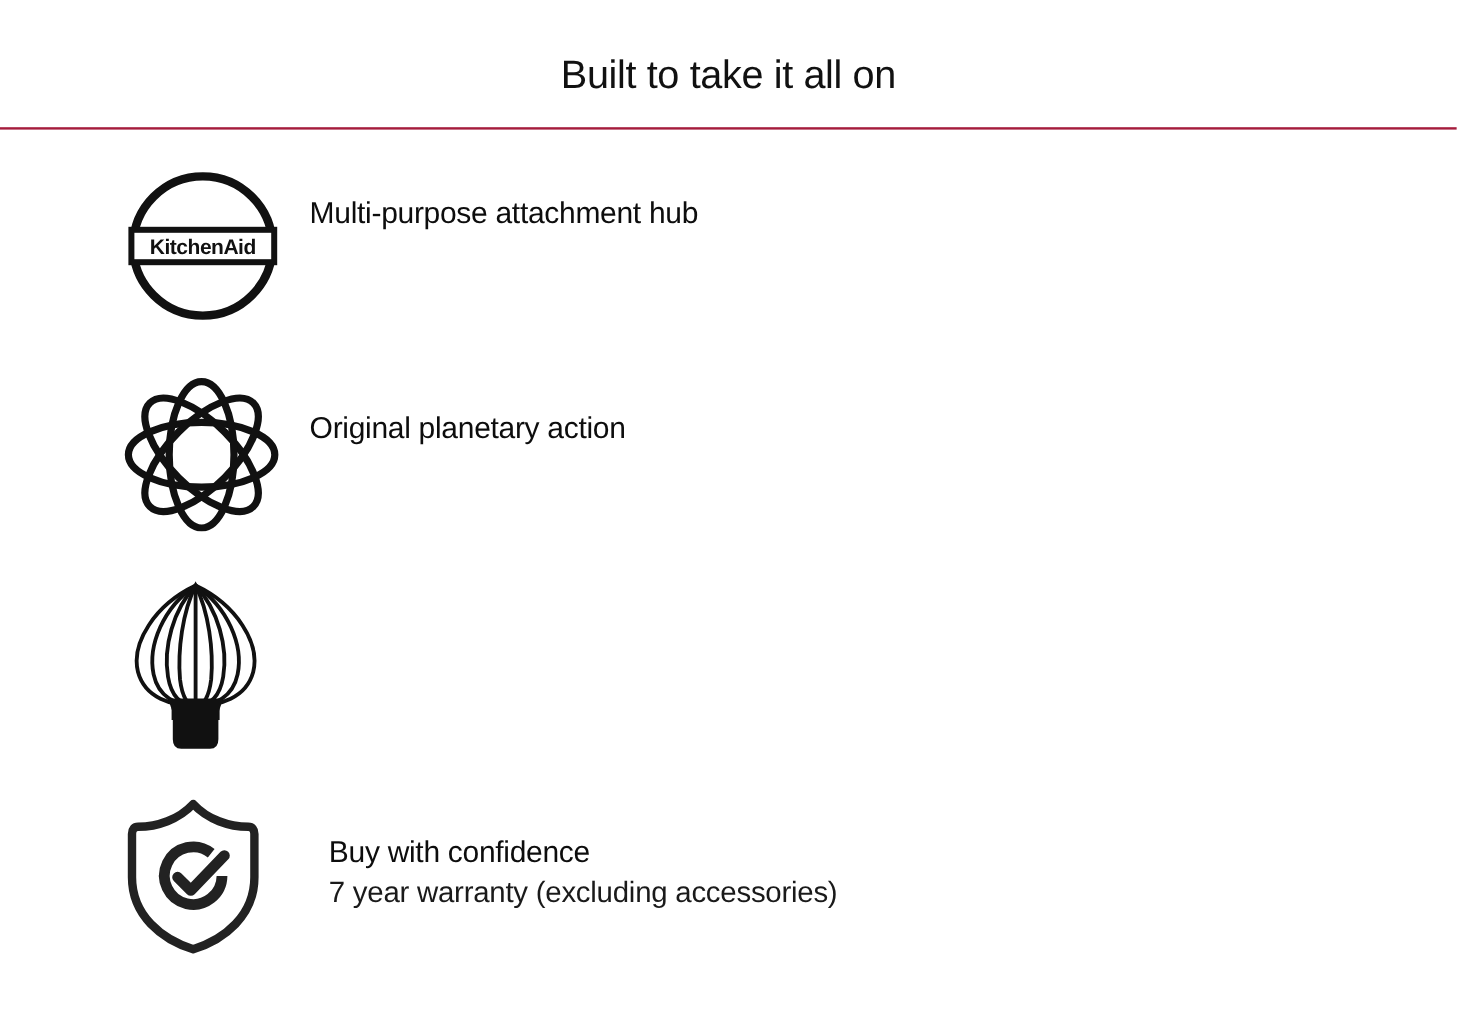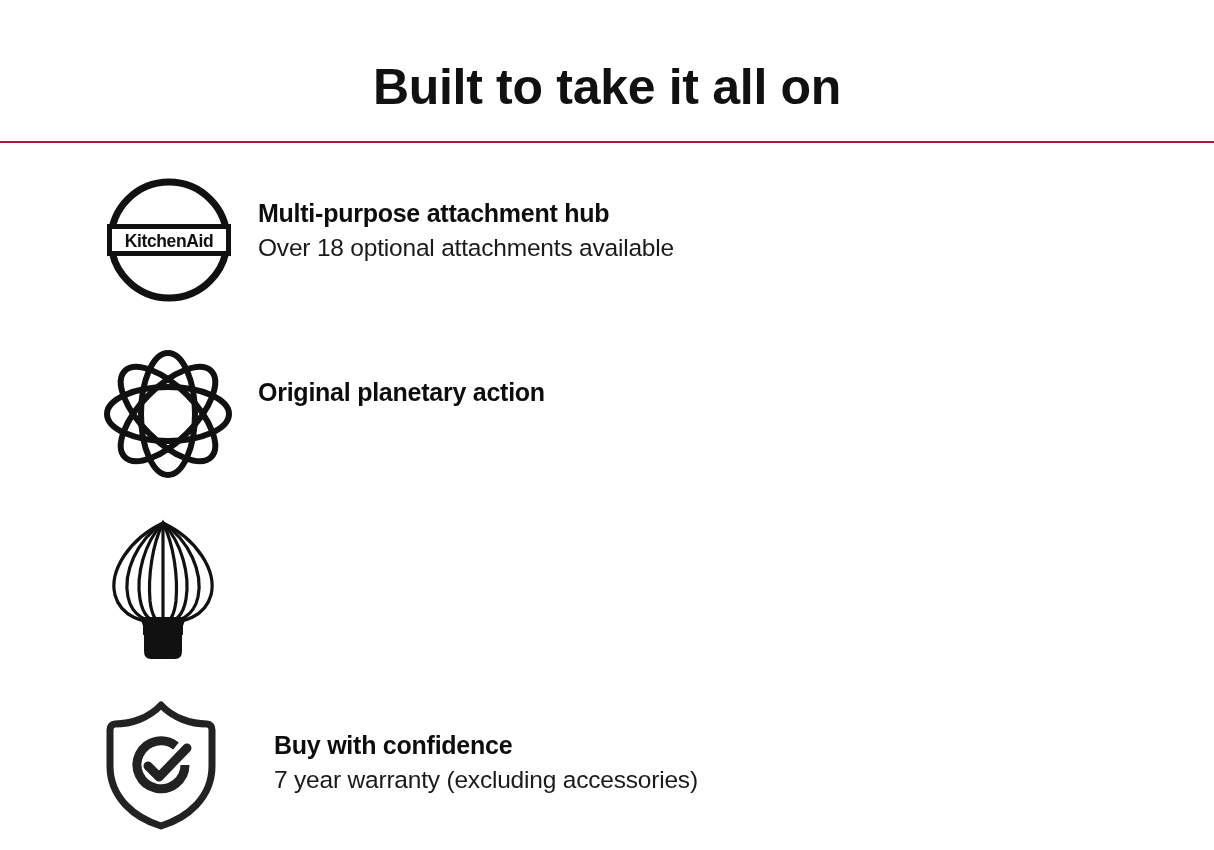--- a/index.html
+++ b/index.html
@@ -17,26 +17,26 @@
   }
 
   
   .header {
     width: 100%;
     padding-top: 44px;
     text-align: center;
     box-sizing: border-box;
   }
   .header-title {
-    font-size: 50px;
-    font-weight: 700;
+    font-size: 33px;
+    font-weight: 400;
     letter-spacing: -0.3px;
     line-height: 1.1;
     color: #111111;
-    margin: 16px;
+    margin: 0;
   }
   .divider {
     width: 100%;
     height: 2px;
     background: #A51C3C;
     margin-top: 26px;
   }
 
   
   .features {
@@ -66,21 +66,21 @@
     display: block;
     width: 100%;
     height: 100%;
   }
   .text-cell {
     flex: 1;
     padding-top: 26px;
   }
   .feature-title {
     font-size: 25px;
-    font-weight: 700;
+    font-weight: 400;
     letter-spacing: -0.25px;
     line-height: 1.22;
     color: #0d0d0d;
     margin: 0 0 4px 0;
   }
   .feature-desc {
     font-size: 24.5px;
     font-weight: 400;
     letter-spacing: -0.2px;
     line-height: 1.24;
@@ -123,21 +123,20 @@
           <rect x="4" y="47" width="124" height="32" fill="#111111"></rect>
 
           <rect x="9" y="52" width="114" height="22" fill="#ffffff"></rect>
 
           <text x="66" y="69.5" text-anchor="middle" font-family="Liberation Sans, sans-serif" font-size="17.5" font-weight="700" letter-spacing="-0.4" fill="#111111">KitchenAid</text>
         </svg>
       </div>
     </div>
     <div class="text-cell">
       <p class="feature-title">Multi-purpose attachment hub</p>
-      <p class="feature-desc">Over 18 optional attachments available</p>
     </div>
   </div>
 
   <div class="feature-row row-2">
     <div class="icon-cell">
       <div class="icon-box">
         <svg viewBox="0 0 130 128" xmlns="http://www.w3.org/2000/svg">
           <g fill="none" stroke="#111111" stroke-width="6">
             <ellipse cx="65" cy="64" rx="61" ry="27"></ellipse>
             <ellipse cx="65" cy="64" rx="61" ry="27" transform="rotate(45 65 64)"></ellipse>

